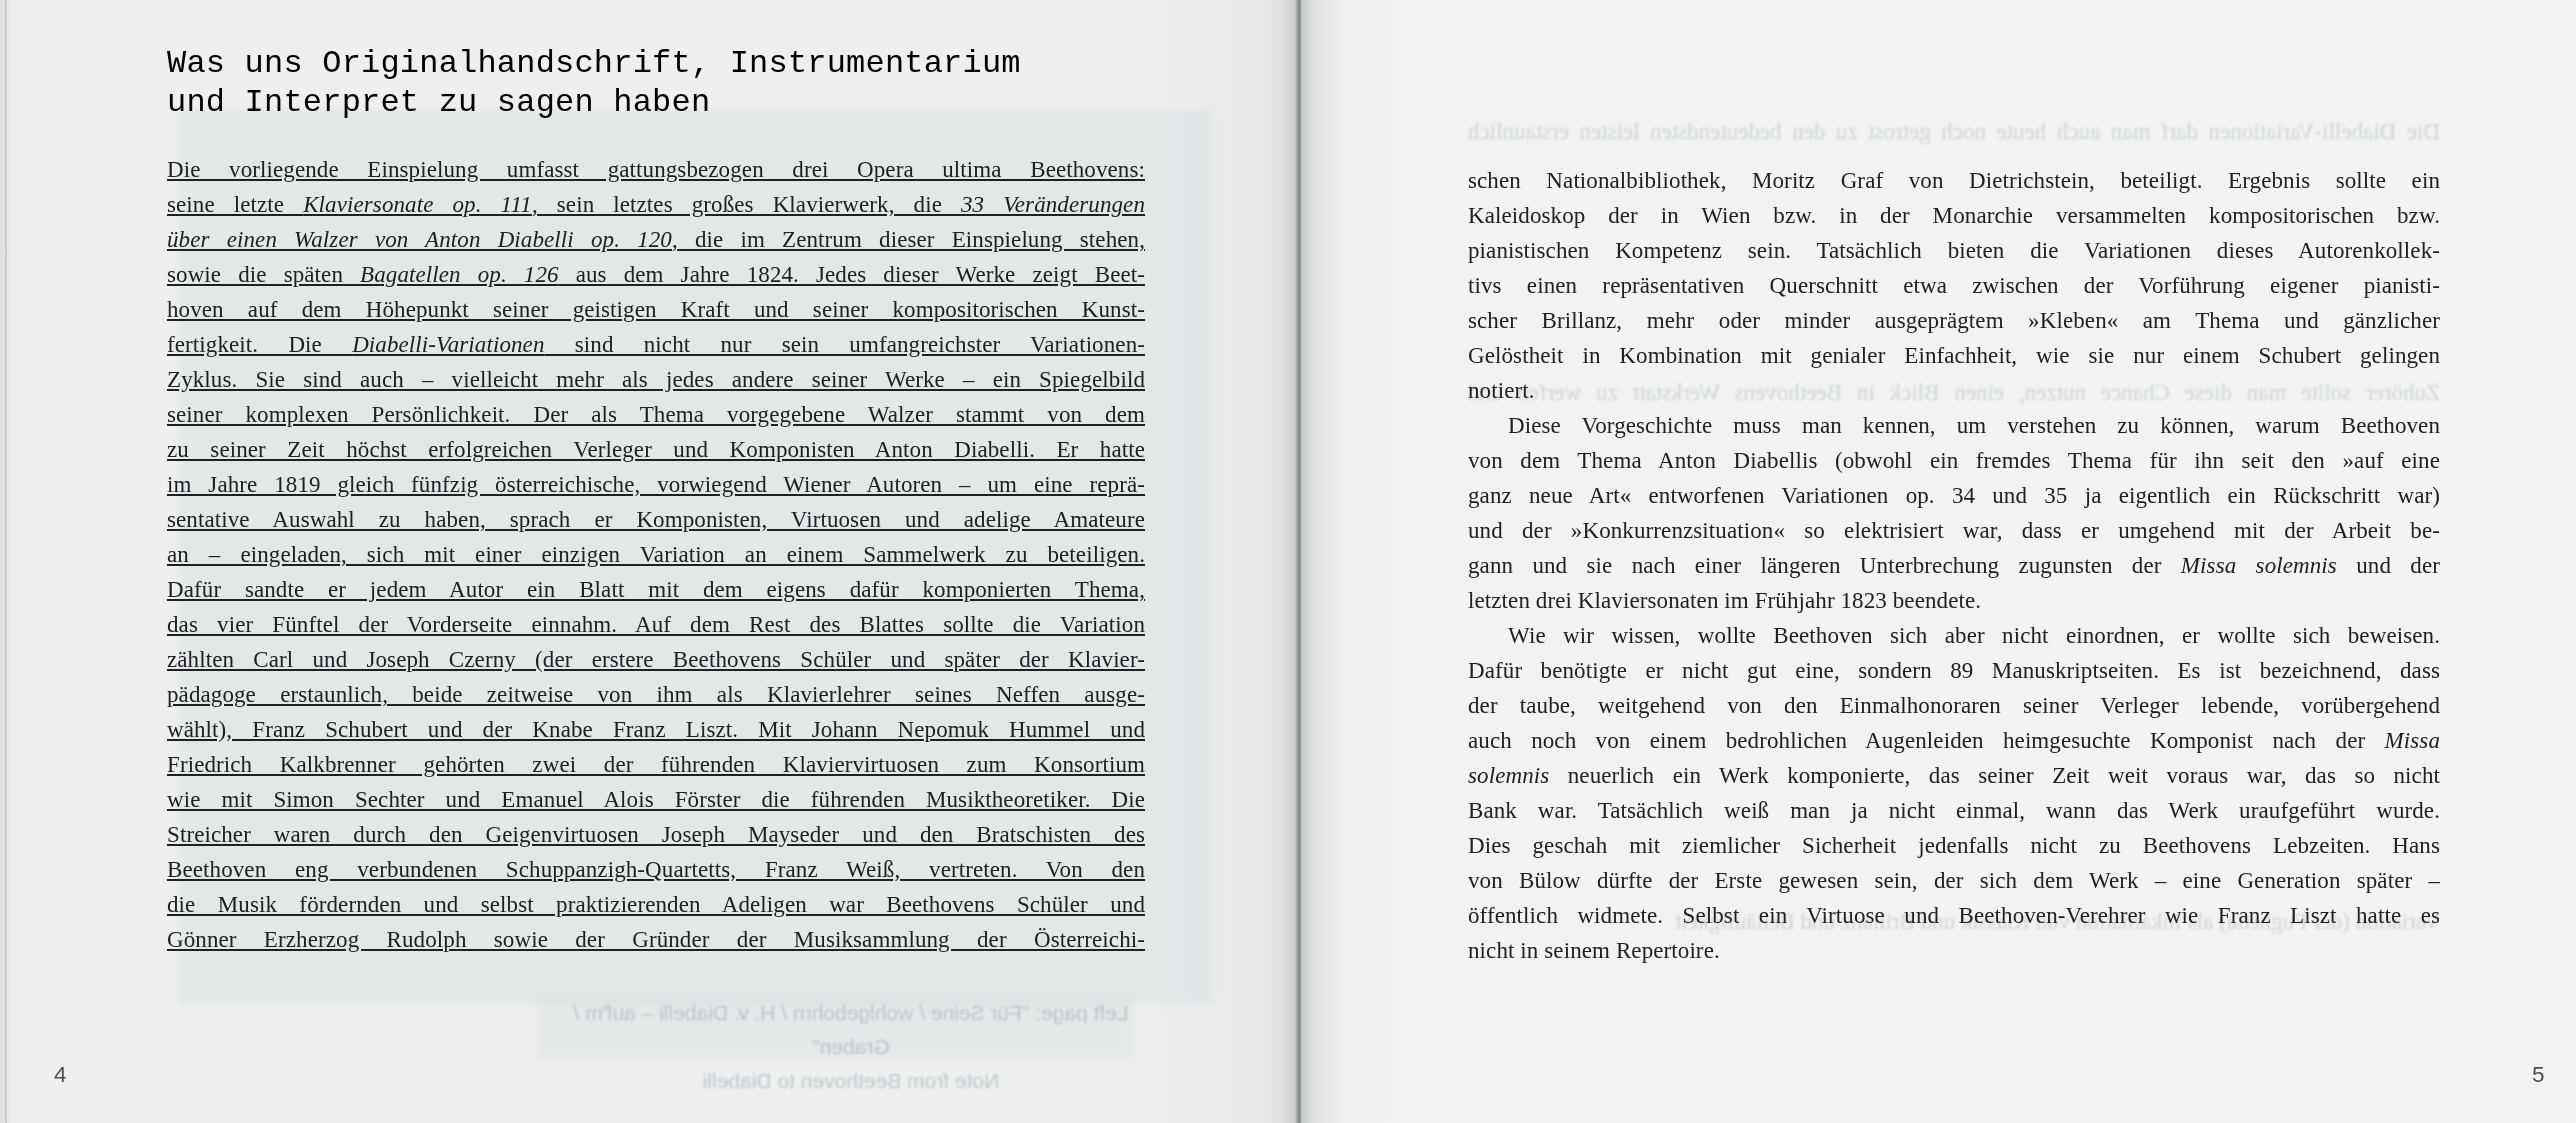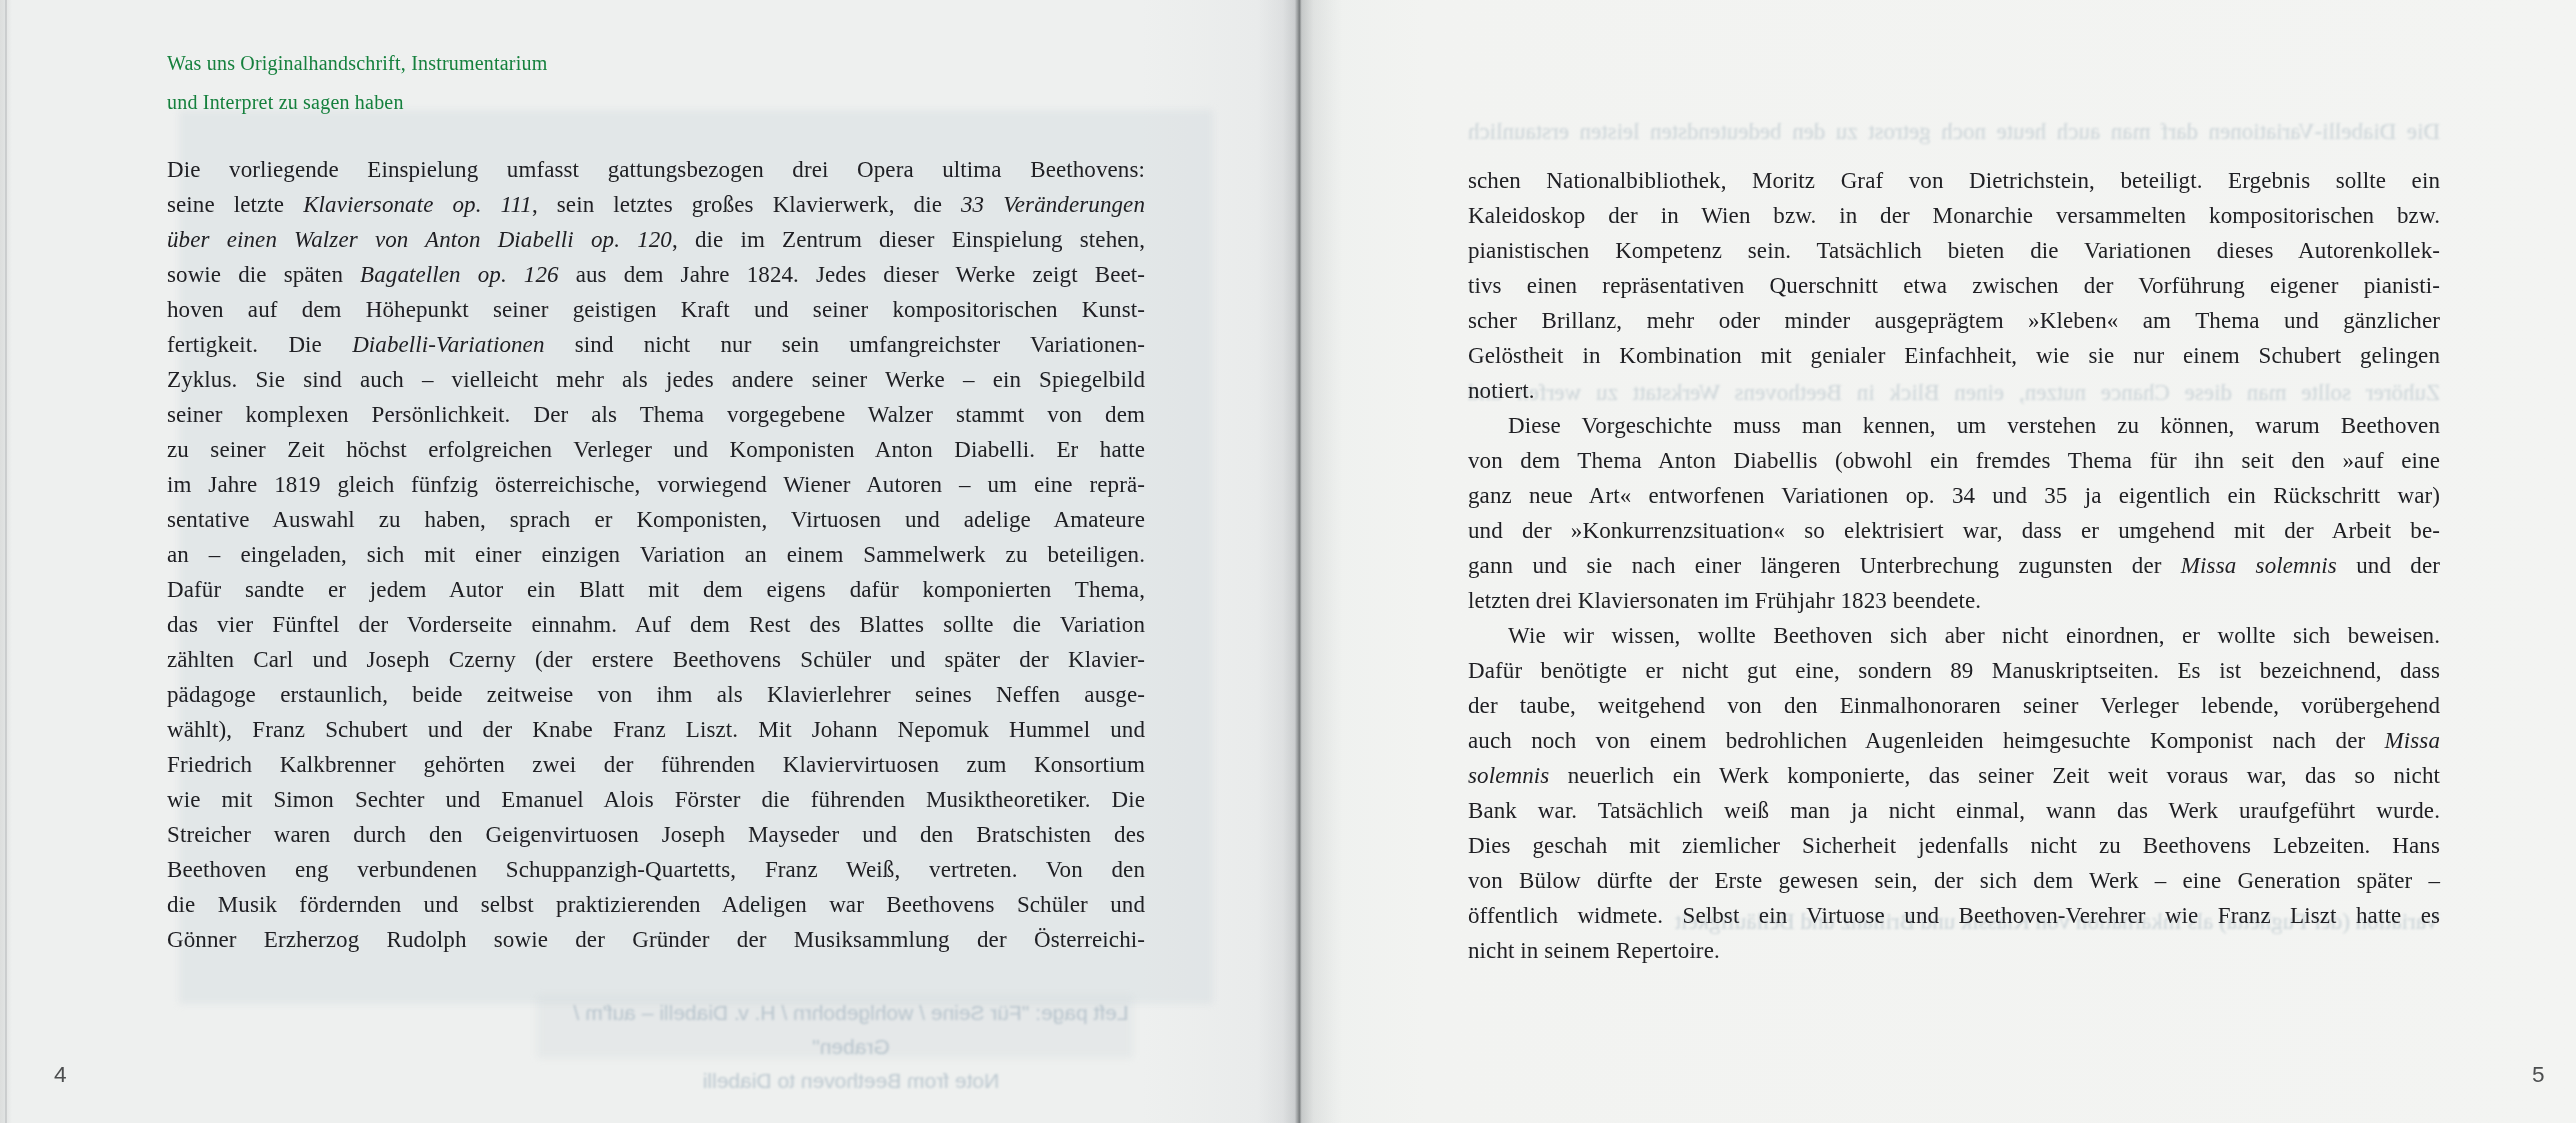--- a/index.html
+++ b/index.html
@@ -35,23 +35,23 @@
   .ghost-caption{left:544px;top:996px;width:614px;text-align:center;
     font-family:"Liberation Sans","DejaVu Sans",sans-serif;font-size:21px;line-height:34px;
     color:rgba(148,168,183,0.55);}
   .ghost-line{font-size:23px;line-height:35px;color:rgba(141,162,176,0.38);
     text-align:justify;text-align-last:justify;}
   .ghost-r1{left:1468px;top:114px;width:972px;}
   .ghost-r2{left:1468px;top:375px;width:972px;}
   .ghost-r3{left:1672px;top:904px;width:768px;text-align-last:left;}
   
   .title-block{position:absolute;left:167px;top:44px;width:1011px;
-    font-size:20px;line-height:39px;color:#15803d;letter-spacing:0.2px;}
+    font-size:32px;line-height:39px;color:#000000;letter-spacing:0.2px;font-family:Liberation Mono, monospace;}
   .body-block{position:absolute;font-size:23px;line-height:35px;color:#202024;letter-spacing:0.1px;}
-  .body-left{left:167px;top:152px;width:978px;}
+  .body-left{left:167px;top:152px;width:978px;text-decoration:underline;}
   .body-right{left:1468px;top:163px;width:972px;}
   .tline{text-align:justify;text-align-last:justify;}
   .tline.end{text-align-last:left;}
   .tline.ind{text-indent:40px;}
   .it{font-style:italic;}
   
   .pagenum{position:absolute;font-family:"Liberation Sans","DejaVu Sans",sans-serif;
     font-size:22.6px;color:#4c4e4f;}
   .pagenum-left{left:54px;top:1062px;}
   .pagenum-right{left:2532px;top:1062px;}

